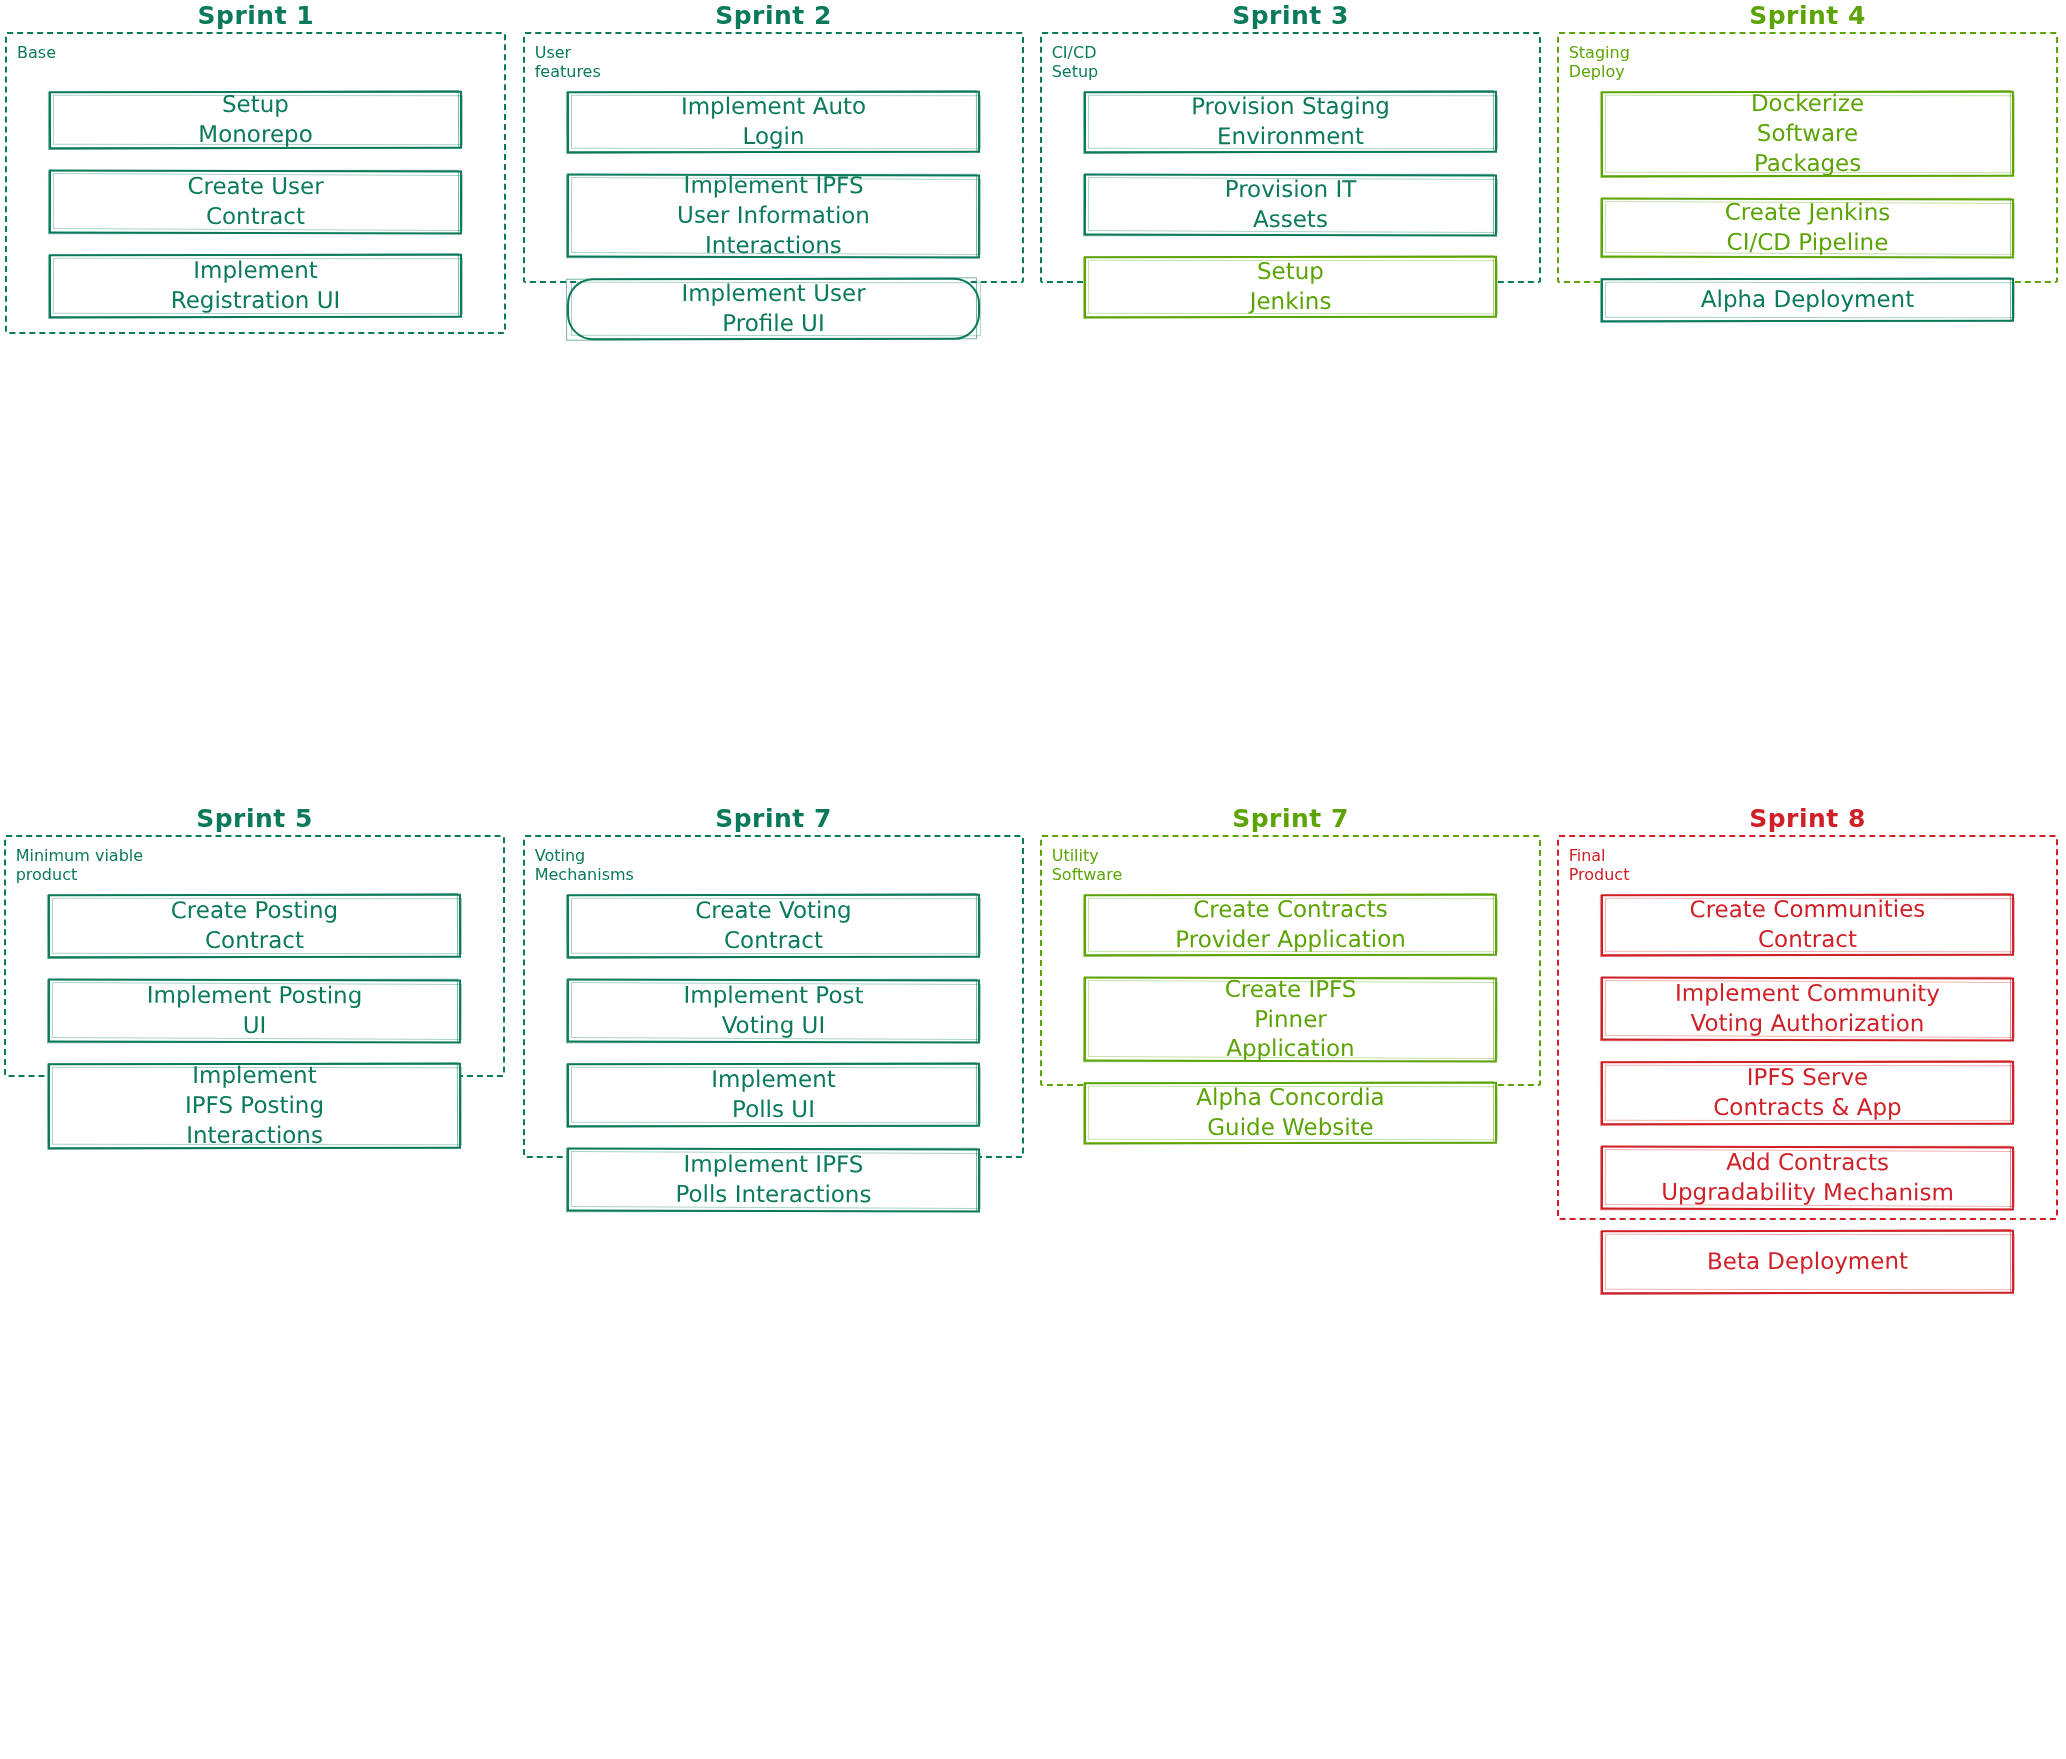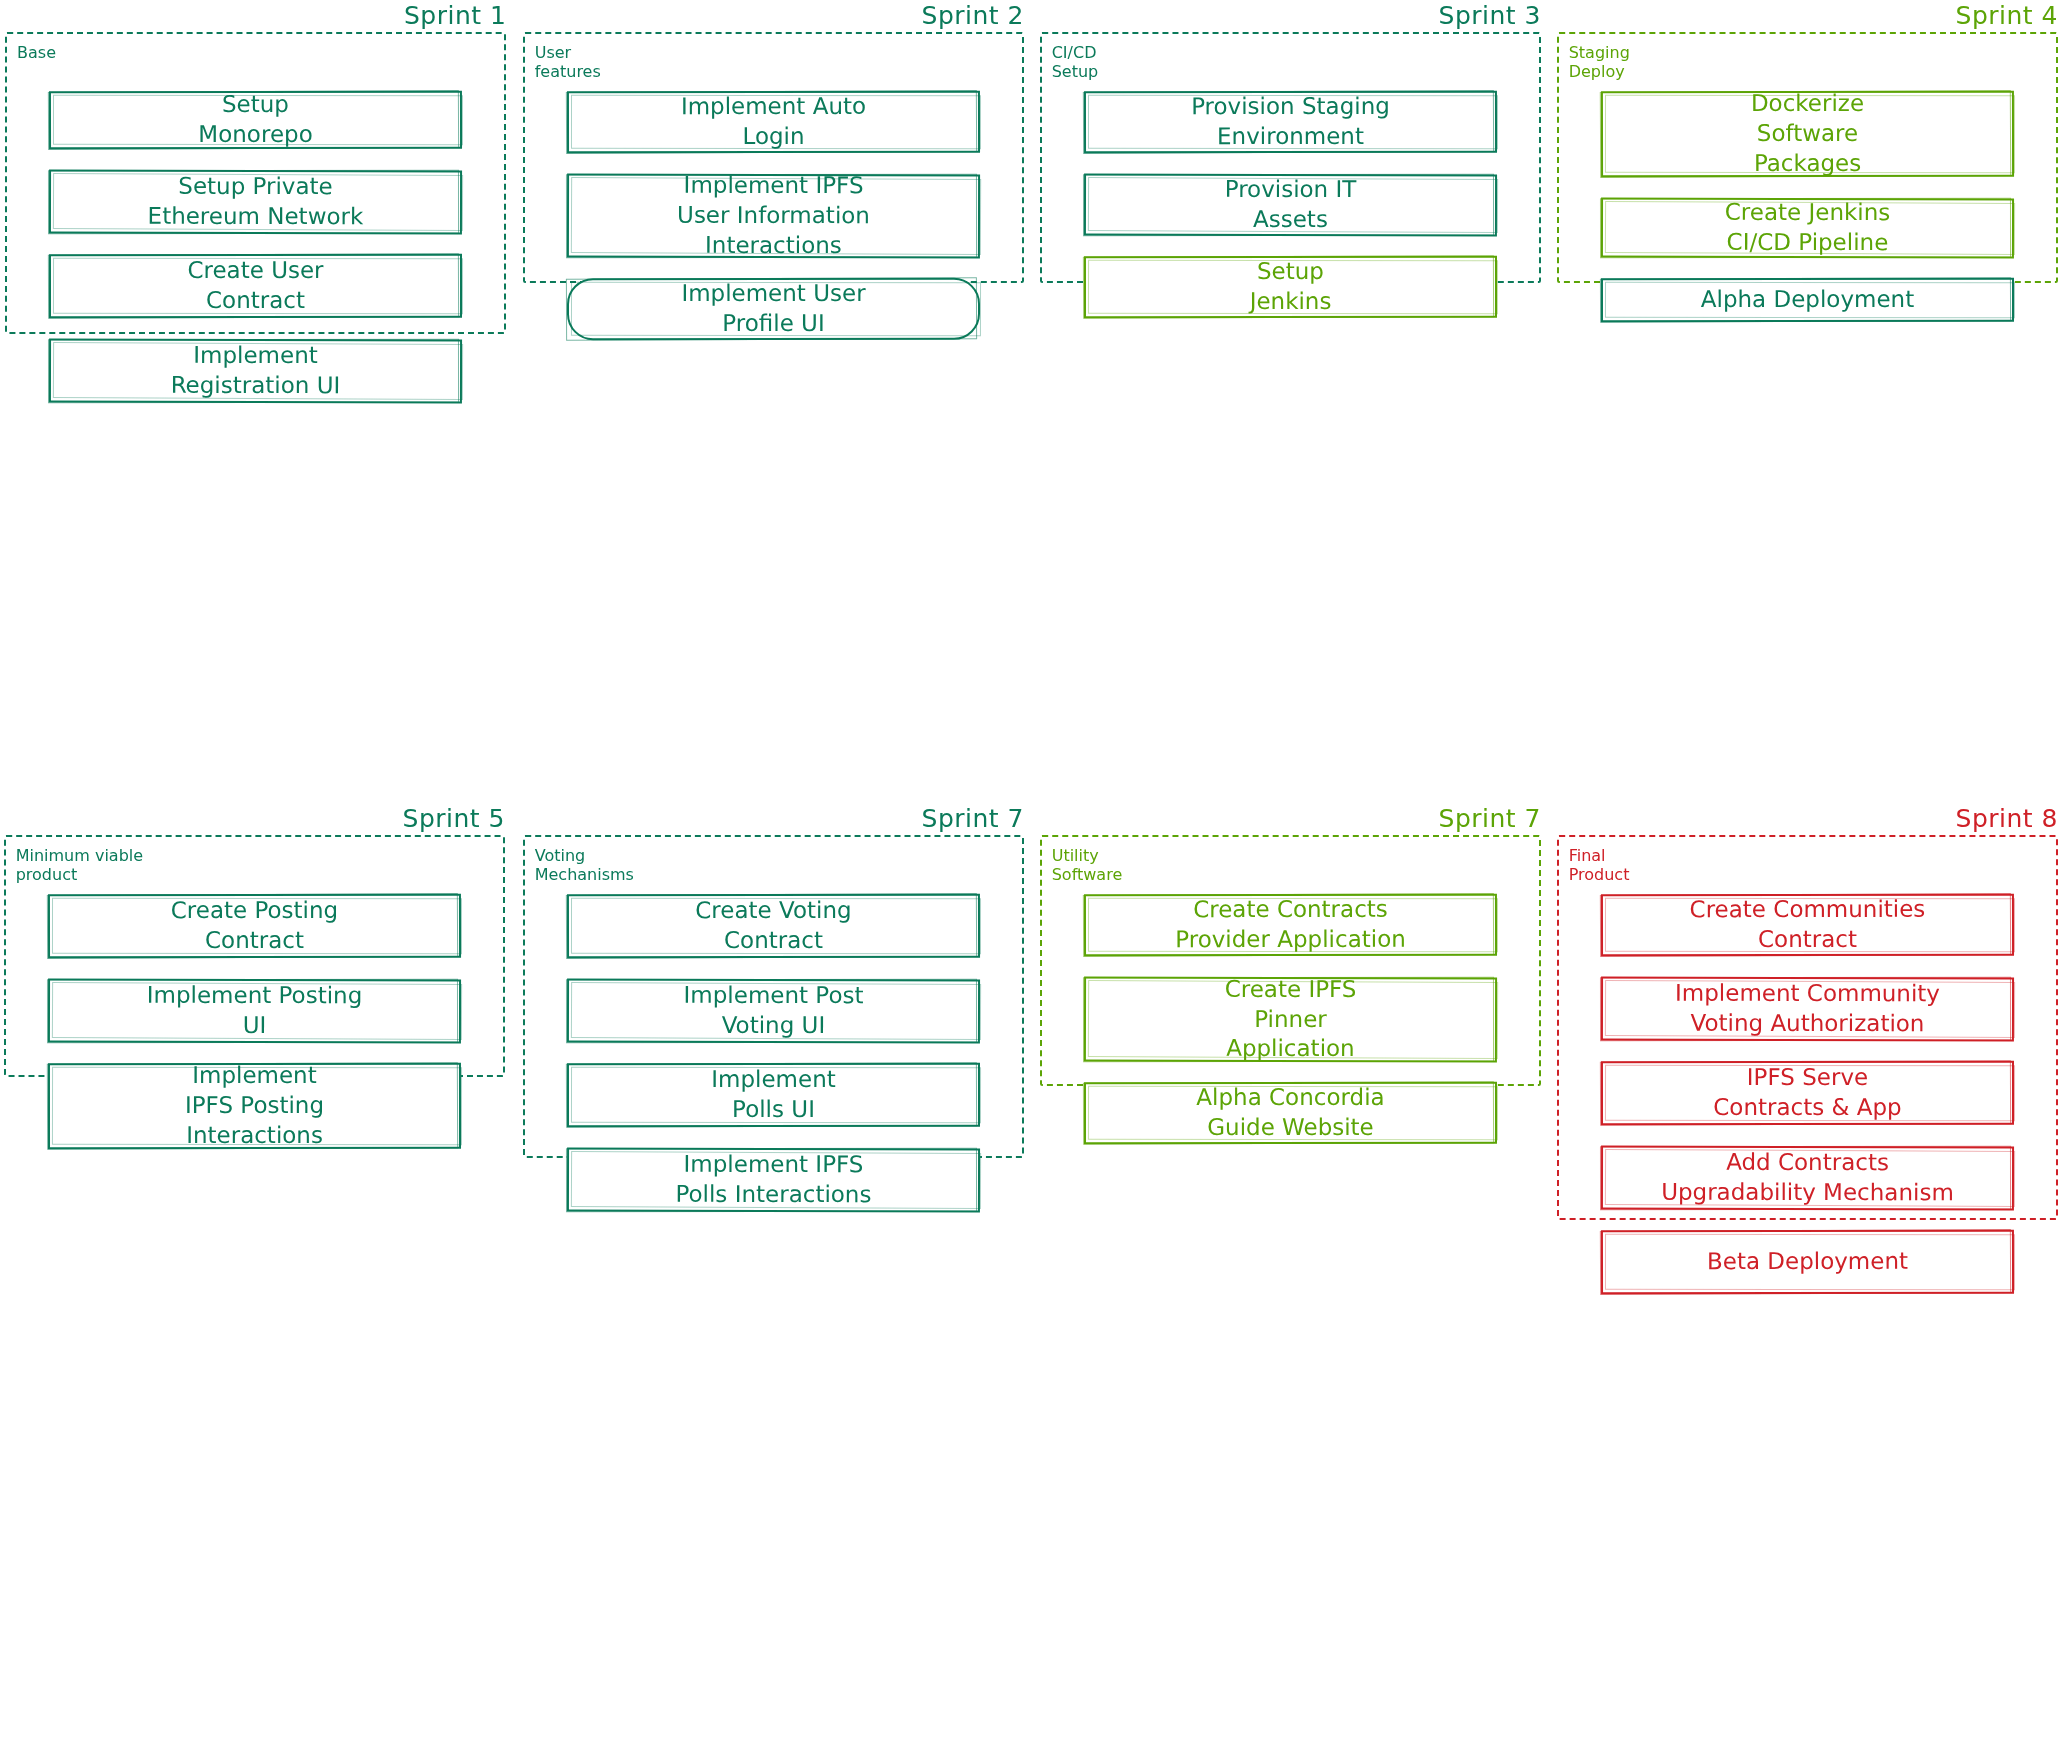--- a/index.html
+++ b/index.html
@@ -7,23 +7,23 @@
   body{
     width:2066px;height:1759px;
     font-family:"DejaVu Sans","Liberation Sans",sans-serif;
     overflow:hidden;position:relative;
   }
   .board{position:relative;width:2066px;height:1759px;}
 
   
   .sprint{position:absolute;}
   .sprint-title{
-    text-align:right;
+    text-align:center;
     font-size:25px;
-    font-weight:400;
+    font-weight:700;
     letter-spacing:0.5px;
     height:32px;
     line-height:32px;
     white-space:nowrap;
   }
   .frame{
     position:relative;
     border:2.7px dashed currentColor;
     border-radius:2.2px;
     box-sizing:border-box;
@@ -100,24 +100,20 @@
     <div class="sprint c-teal" style="left: 5.4px; top: 0px; width: 501px;">
       <div class="sprint-title c-teal">Sprint 1</div>
       <div class="frame c-teal" style="height: 302px; width: 501px;">
         <div class="frame-label c-teal">Base</div>
         <div class="cards" style="top: 57px;">
           <div class="card c-teal" style="height: 58px;">
             <span>Setup
 Monorepo</span>
           </div>
           <div class="card c-teal" style="height: 64px;">
-            <span>Setup Private
-Ethereum Network</span>
-          </div>
-          <div class="card c-teal" style="height: 64px;">
             <span>Create User
 Contract</span>
           </div>
           <div class="card c-teal" style="height: 64px;">
             <span>Implement
 Registration UI</span>
           </div>
         </div>
       </div>
     </div>

